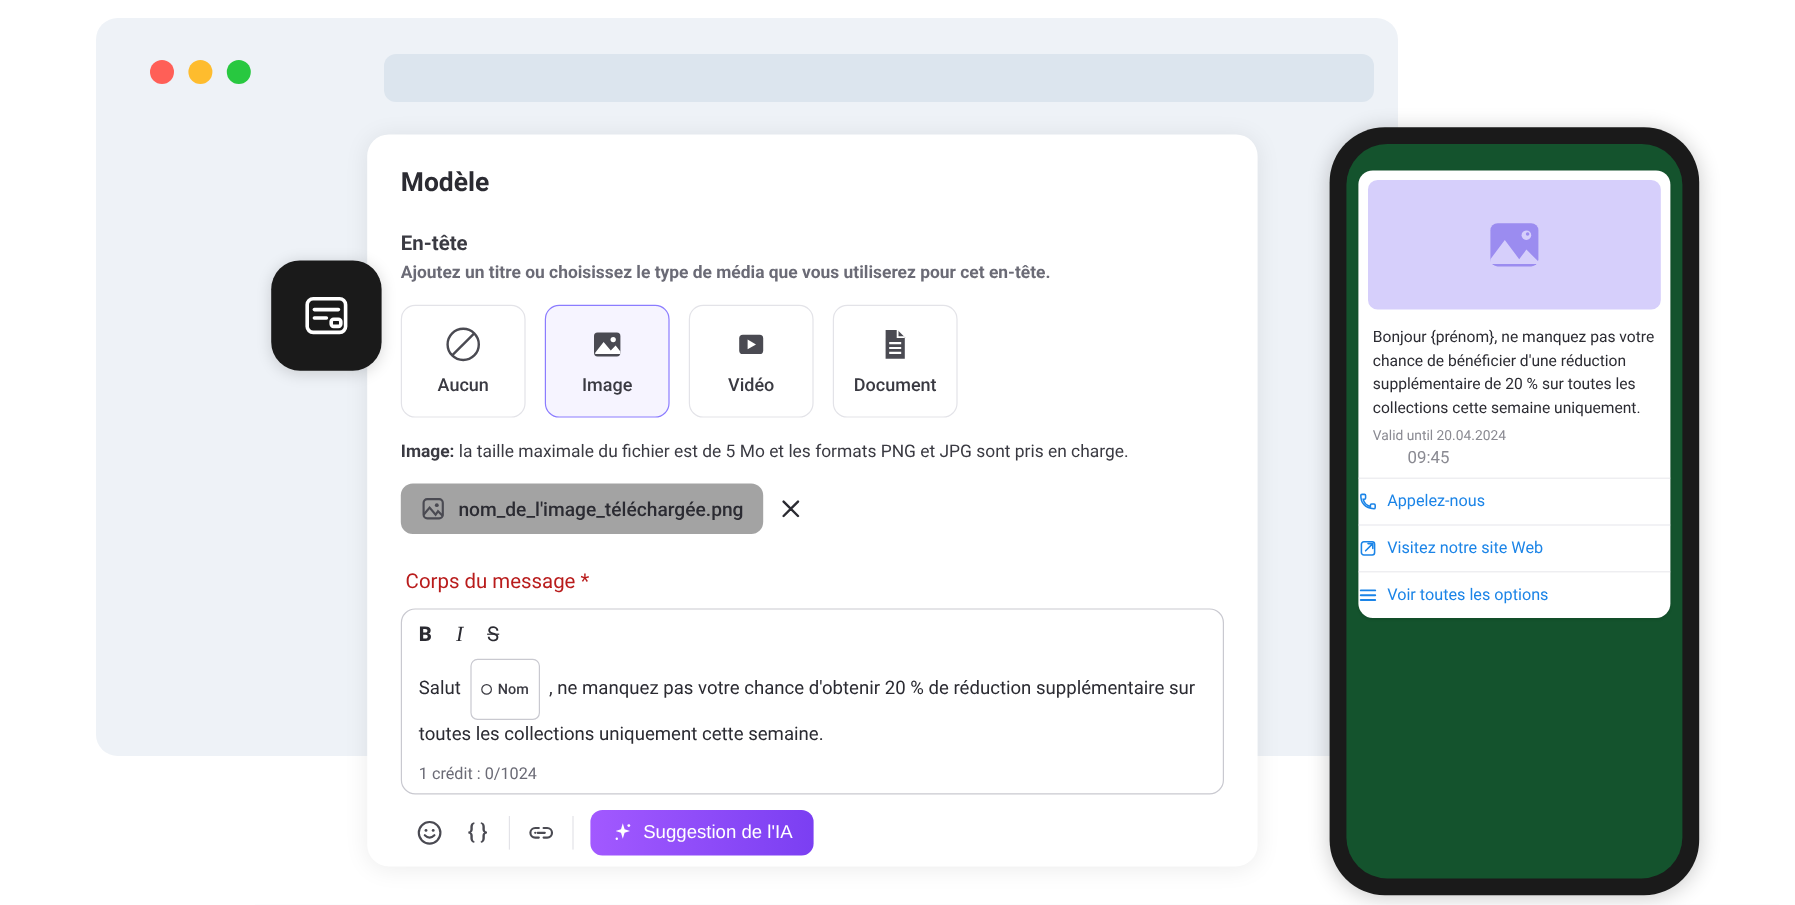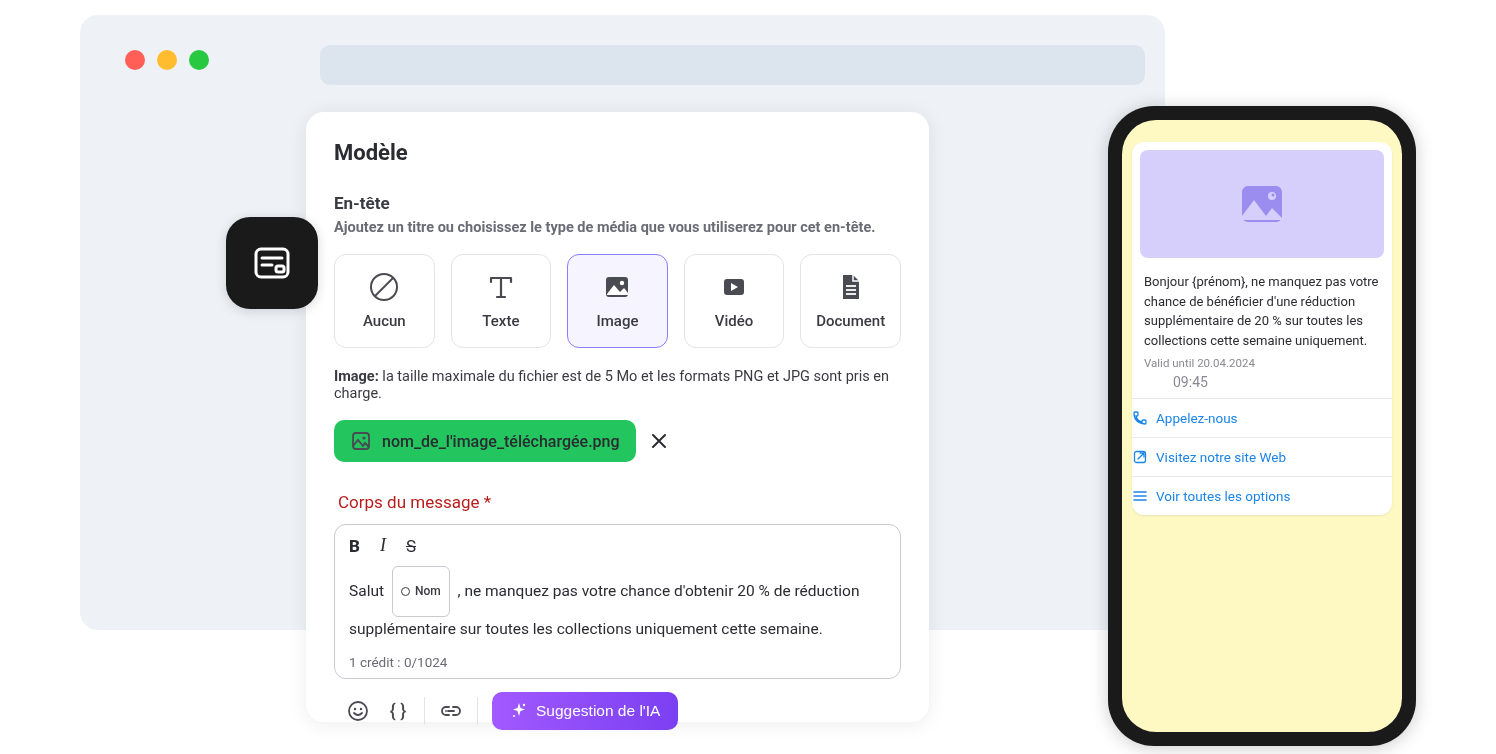--- a/index.html
+++ b/index.html
@@ -8,38 +8,38 @@
     .browser-window { position: absolute; top: 15px; left: 80px; width: 1085px; height: 615px; background: #eef2f7; border-radius: 18px; }
     .traffic-lights { position: absolute; top: 35px; left: 45px; display: flex; gap: 12px; }
     .traffic-dot { width: 20px; height: 20px; border-radius: 50%; }
     .traffic-red { background: #ff5f57; }
     .traffic-yellow { background: #febc2e; }
     .traffic-green { background: #28c840; }
     .url-bar { position: absolute; top: 30px; left: 240px; right: 20px; height: 40px; background: #dce5ee; border-radius: 10px; }
 
     .floating-badge { position: absolute; top: 217px; left: 226px; width: 92px; height: 92px; background: #1a1a1a; border-radius: 24px; display: flex; align-items: center; justify-content: center; z-index: 10; box-shadow: 0 2px 12px rgba(0,0,0,0.15); }
 
-    .card { position: absolute; top: 112px; left: 306px; width: 623px; height: 610px; background: #fff; border-radius: 18px; box-shadow: 0 2px 20px rgba(0,0,0,0.08); padding: 28px 28px 0 28px; }
+    .card { position: absolute; top: 112px; left: 306px; width: 742px; height: 610px; background: #fff; border-radius: 18px; box-shadow: 0 2px 20px rgba(0,0,0,0.08); padding: 28px 28px 0 28px; }
 
     .card-title { font-size: 22px; font-weight: 700; color: #2b2b32; margin-bottom: 28px; }
 
     .section-label { font-size: 17px; font-weight: 700; color: #3a3a42; margin-bottom: 6px; }
     .section-desc { font-size: 14.5px; color: #6b6b76; margin-bottom: 18px; font-weight: bold; }
 
     .media-options { display: flex; gap: 16px; margin-bottom: 20px; }
     .media-option { width: 104px; height: 94px; border: 1.5px solid #e3e3e8; border-radius: 12px; display: flex; flex-direction: column; align-items: center; justify-content: center; gap: 10px; cursor: pointer; background: #fff; }
     .media-option.selected { border-color: #8b7cff; background: #f6f4ff; }
     .media-icon-wrap { height: 30px; display: flex; align-items: center; justify-content: center; }
     .media-label { font-size: 15px; color: #3a3a42; font-weight: 500; }
 
     .hint-line { font-size: 14.5px; color: #3a3a42; margin-bottom: 18px; }
     .hint-line strong { font-weight: 700; }
 
     .file-chip-row { display: flex; align-items: center; gap: 14px; margin-bottom: 30px; }
-    .file-chip { display: inline-flex; align-items: center; gap: 10px; background: #22c55e; padding: 10px 16px; border-radius: 10px; font-size: 16px; color: #2b2b32; font-weight: 500; }
+    .file-chip { display: inline-flex; align-items: center; gap: 10px; background: #a3a3a3; padding: 10px 16px; border-radius: 10px; font-size: 16px; color: #2b2b32; font-weight: 500; }
     .close-btn { cursor: pointer; display: flex; align-items: center; }
 
     .body-label { font-size: 17px; font-weight: 400; color: #b91c1c; margin-bottom: 12px; margin-left: 4px; }
 
     .editor { border: 1.5px solid #c9c9d0; border-radius: 12px; padding: 10px 14px 8px 14px; }
     .toolbar-format { display: flex; gap: 20px; margin-bottom: 10px; padding-left: 0; }
     .fmt-btn { cursor: pointer; display: flex; align-items: center; }
 
     .editor-content { font-size: 15.5px; color: #2b2b32; line-height: 1.6; padding-bottom: 6px; }
     .var-pill { display: inline-flex; align-items: center; gap: 5px; border: 1.5px solid #c9c9d0; border-radius: 6px; padding: 15px 8px; font-size: 12px; margin: 0 4px; vertical-align: middle; color: #3a3a42; font-weight: 500; }
@@ -47,21 +47,21 @@
 
     .credits { font-size: 13.5px; color: #6b6b76; margin-top: 6px; }
 
     .bottom-toolbar { display: flex; align-items: center; gap: 0; margin-top: 12px; padding-left: 4px; }
     .tool-btn { width: 40px; height: 40px; display: flex; align-items: center; justify-content: center; cursor: pointer; }
     .divider-v { width: 1px; height: 28px; background: #e3e3e8; margin: 0 6px; }
     .ai-btn { display: inline-flex; align-items: center; gap: 8px; background: linear-gradient(90deg, #a259ff 0%, #7b3ff2 100%); color: #fff; border: none; border-radius: 10px; padding: 10px 18px; font-size: 15.5px; font-weight: 500; cursor: pointer; margin-left: 8px; }
 
     
     .phone { position: absolute; top: 106px; left: 1108px; width: 308px; height: 640px; background: #1a1a1a; border-radius: 46px; padding: 14px; box-shadow: 0 2px 18px rgba(0,0,0,0.2); }
-    .phone-screen { width: 100%; height: 100%; background: #fef9c3; border-radius: 34px; padding: 22px 10px 10px 10px; overflow: hidden; }
+    .phone-screen { width: 100%; height: 100%; background: #14532d; border-radius: 34px; padding: 22px 10px 10px 10px; overflow: hidden; }
 
     .msg-bubble { background: #fff; border-radius: 12px; overflow: hidden; box-shadow: 0 1px 2px rgba(0,0,0,0.08); }
     .msg-img { height: 108px; background: #d6cffb; margin: 8px; border-radius: 8px; display: flex; align-items: center; justify-content: center; }
     .msg-body { padding: 6px 12px 6px 12px; font-size: 13px; color: #2b2b32; line-height: 1.5; }
     .msg-valid { font-size: 11.5px; color: #8a8a92; padding: 0 12px 4px; }
     .msg-time { font-size: 14px; color: #8a8a92; padding: 0 12px 8px; margin-left: 29px; }
     .msg-action { border-top: 1px solid #eaeaee; padding: 11px 0; text-align: center; color: #1b84e7; font-size: 13.5px; display: flex; justify-content: flex-start; align-items: center; gap: 8px; cursor: pointer; }
     .msg-action svg { flex-shrink: 0; }
   </style>
 </head>
@@ -94,28 +94,20 @@
   <div class="media-options">
     <div class="media-option">
       <div class="media-icon-wrap">
         <svg width="34" height="34" viewBox="0 0 34 34">
             <circle cx="17" cy="17" r="13" fill="none" stroke="#4a4a52" stroke-width="2"></circle>
             <line x1="8" y1="26" x2="26" y2="8" stroke="#4a4a52" stroke-width="2"></line>
           </svg>
       </div>
       <div class="media-label">Aucun</div>
     </div>
-    <div class="media-option">
-      <div class="media-icon-wrap">
-        <svg width="30" height="30" viewBox="0 0 30 30">
-            <path d="M5 6 H25 M5 6 V10 M25 6 V10 M15 6 V25 M11 25 H19" fill="none" stroke="#4a4a52" stroke-width="2.2" stroke-linecap="round"></path>
-          </svg>
-      </div>
-      <div class="media-label">Texte</div>
-    </div>
     <div class="media-option selected">
       <div class="media-icon-wrap">
         <svg width="30" height="30" viewBox="0 0 30 30">
             <rect x="4" y="5" width="22" height="20" rx="3" fill="#4a4a52"></rect>
             <circle cx="20" cy="11" r="2.2" fill="#fff"></circle>
             <path d="M5 22 L12 13 L18 20 L22 16 L26 21 V23 H5 Z" fill="#fff"></path>
           </svg>
       </div>
       <div class="media-label">Image</div>
     </div>

